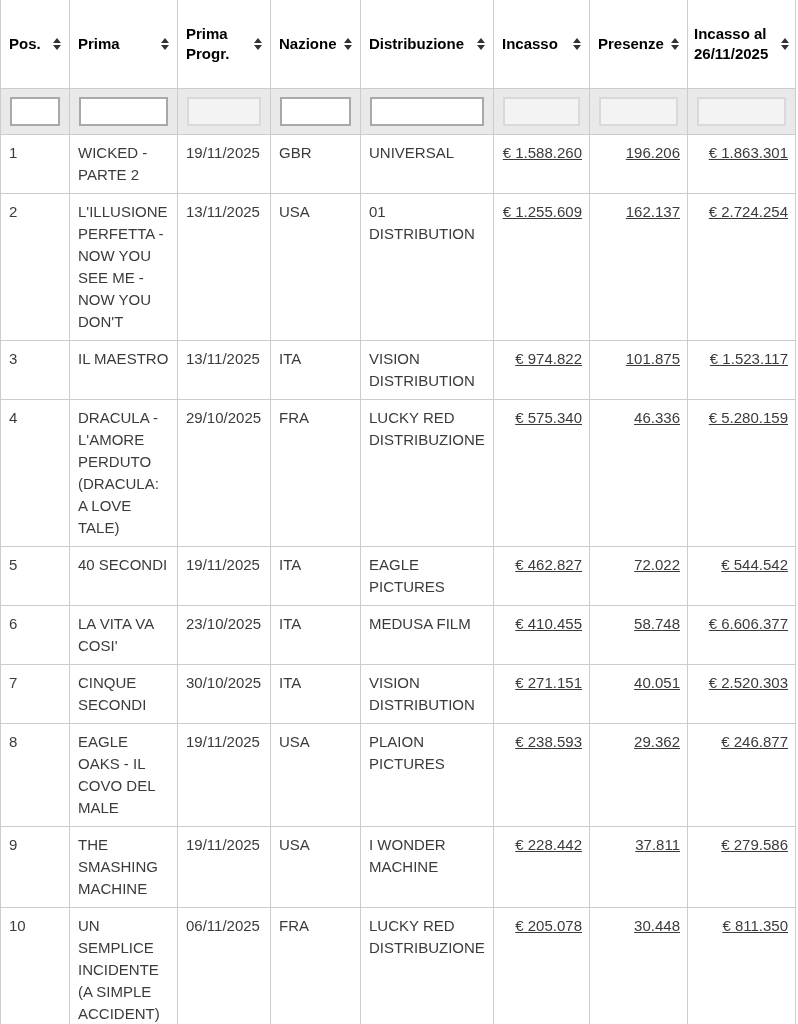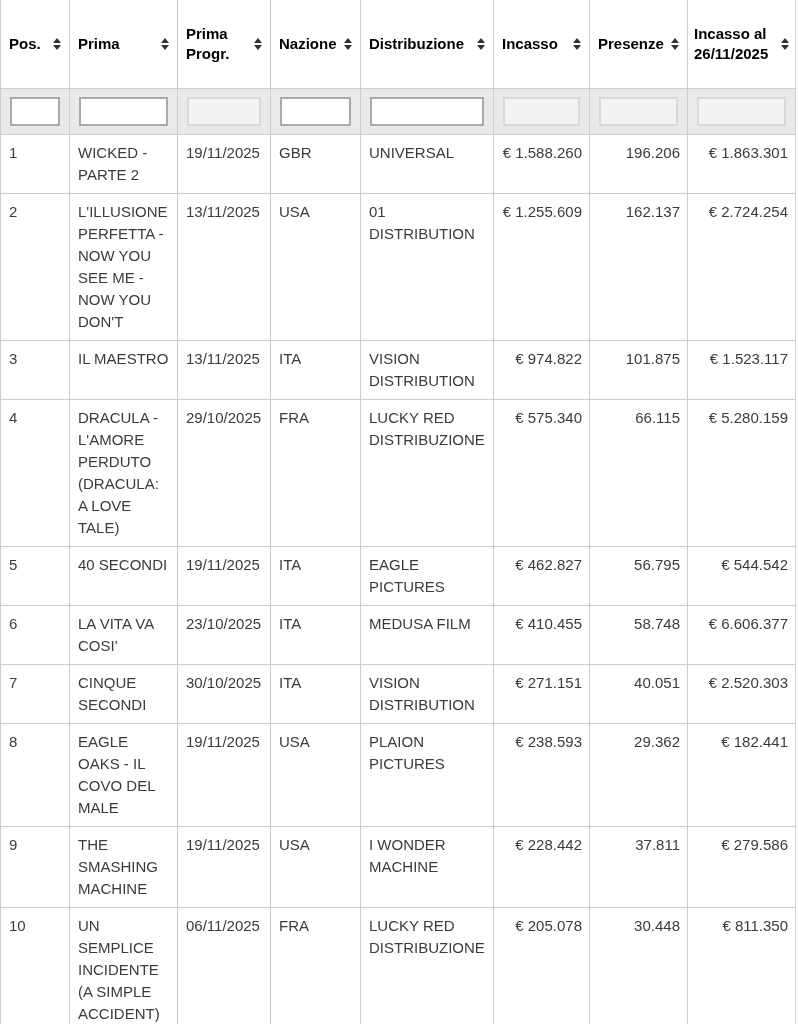--- a/index.html
+++ b/index.html
@@ -111,20 +111,21 @@
     font-size: 15px;
     line-height: 22px;
     color: #3b3b3b;
     border-bottom: 1px solid #cccccc;
     word-wrap: break-word;
   }
   tbody td.align-right {
     text-align: right;
     padding-left: 6px;
     padding-right: 7px;
+    text-decoration: underline;
   }
   tbody tr:last-child td {
     border-bottom: 4px solid #d2d2d2;
   }
 </style>
 </head>
 <body>
 
 <div class="page">
   <table class="boxoffice">
@@ -255,31 +256,31 @@
           <td class="col-presenze align-right">101.875</td>
           <td class="col-incasso_al align-right">€ 1.523.117</td>
         </tr>
         <tr>
           <td class="col-pos">4</td>
           <td class="col-titolo">DRACULA - L'AMORE PERDUTO (DRACULA: A LOVE TALE)</td>
           <td class="col-prima_progr">29/10/2025</td>
           <td class="col-nazione">FRA</td>
           <td class="col-distribuzione">LUCKY RED DISTRIBUZIONE</td>
           <td class="col-incasso align-right">€ 575.340</td>
-          <td class="col-presenze align-right">66.115</td>
+          <td class="col-presenze align-right">46.336</td>
           <td class="col-incasso_al align-right">€ 5.280.159</td>
         </tr>
         <tr>
           <td class="col-pos">5</td>
           <td class="col-titolo">40 SECONDI</td>
           <td class="col-prima_progr">19/11/2025</td>
           <td class="col-nazione">ITA</td>
           <td class="col-distribuzione">EAGLE PICTURES</td>
           <td class="col-incasso align-right">€ 462.827</td>
-          <td class="col-presenze align-right">56.795</td>
+          <td class="col-presenze align-right">72.022</td>
           <td class="col-incasso_al align-right">€ 544.542</td>
         </tr>
         <tr>
           <td class="col-pos">6</td>
           <td class="col-titolo">LA VITA VA COSI'</td>
           <td class="col-prima_progr">23/10/2025</td>
           <td class="col-nazione">ITA</td>
           <td class="col-distribuzione">MEDUSA FILM</td>
           <td class="col-incasso align-right">€ 410.455</td>
           <td class="col-presenze align-right">58.748</td>
@@ -296,21 +297,21 @@
           <td class="col-incasso_al align-right">€ 2.520.303</td>
         </tr>
         <tr>
           <td class="col-pos">8</td>
           <td class="col-titolo">EAGLE OAKS - IL COVO DEL MALE</td>
           <td class="col-prima_progr">19/11/2025</td>
           <td class="col-nazione">USA</td>
           <td class="col-distribuzione">PLAION PICTURES</td>
           <td class="col-incasso align-right">€ 238.593</td>
           <td class="col-presenze align-right">29.362</td>
-          <td class="col-incasso_al align-right">€ 182.441</td>
+          <td class="col-incasso_al align-right">€ 246.877</td>
         </tr>
         <tr>
           <td class="col-pos">9</td>
           <td class="col-titolo">THE SMASHING MACHINE</td>
           <td class="col-prima_progr">19/11/2025</td>
           <td class="col-nazione">USA</td>
           <td class="col-distribuzione">I WONDER MACHINE</td>
           <td class="col-incasso align-right">€ 228.442</td>
           <td class="col-presenze align-right">37.811</td>
           <td class="col-incasso_al align-right">€ 279.586</td>

